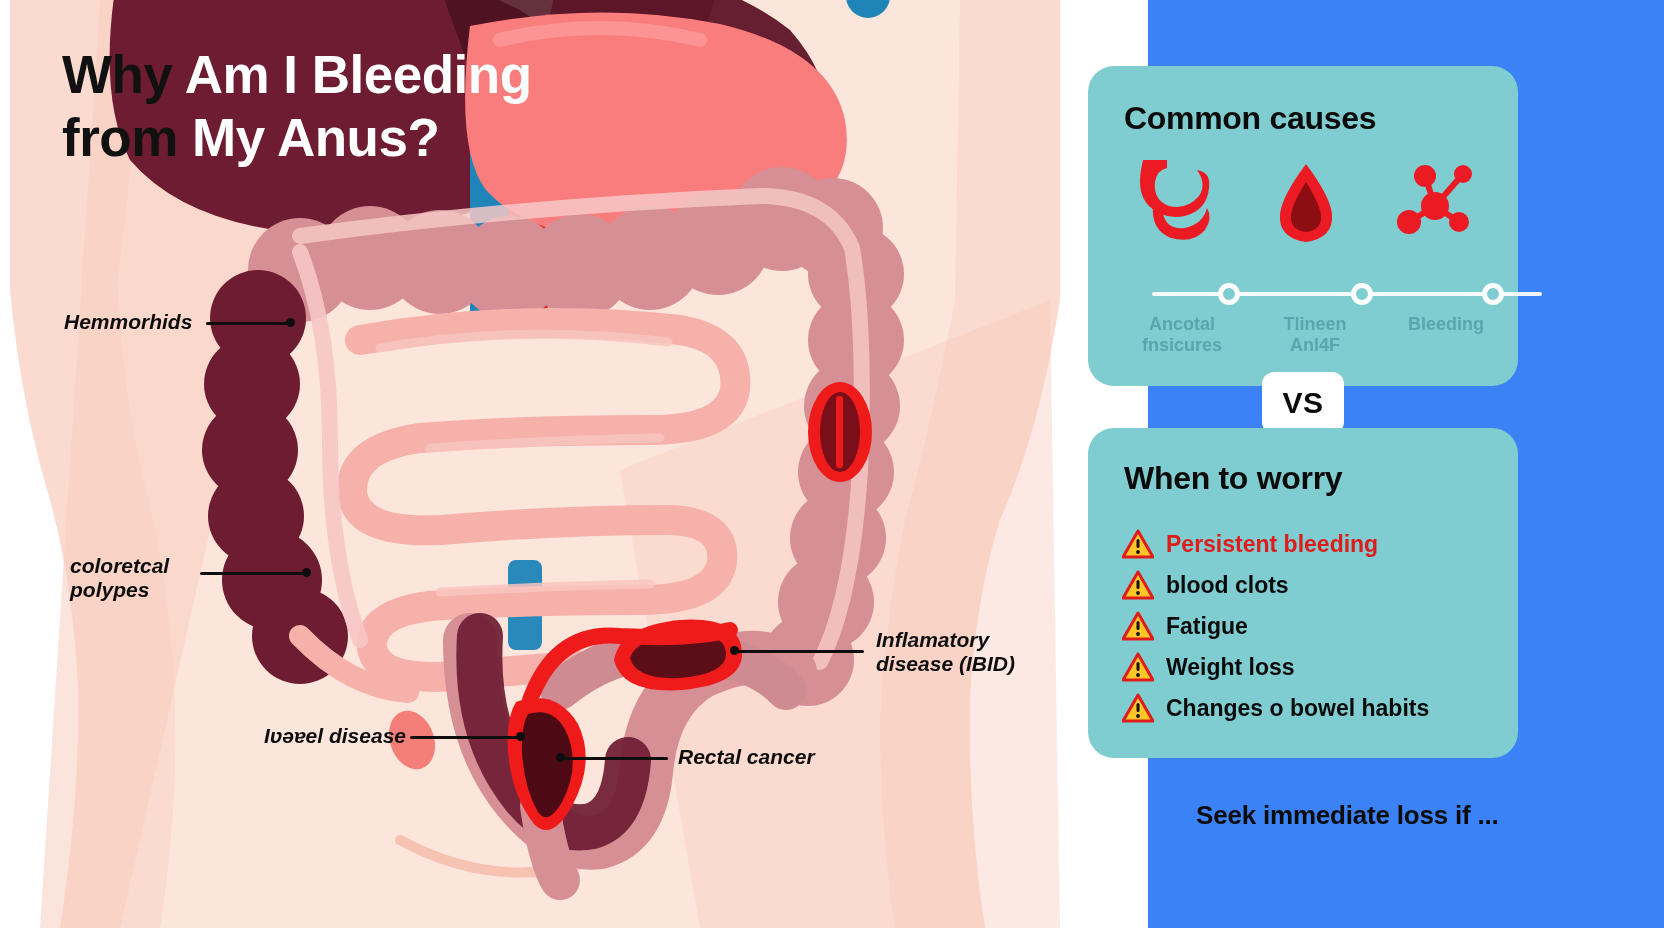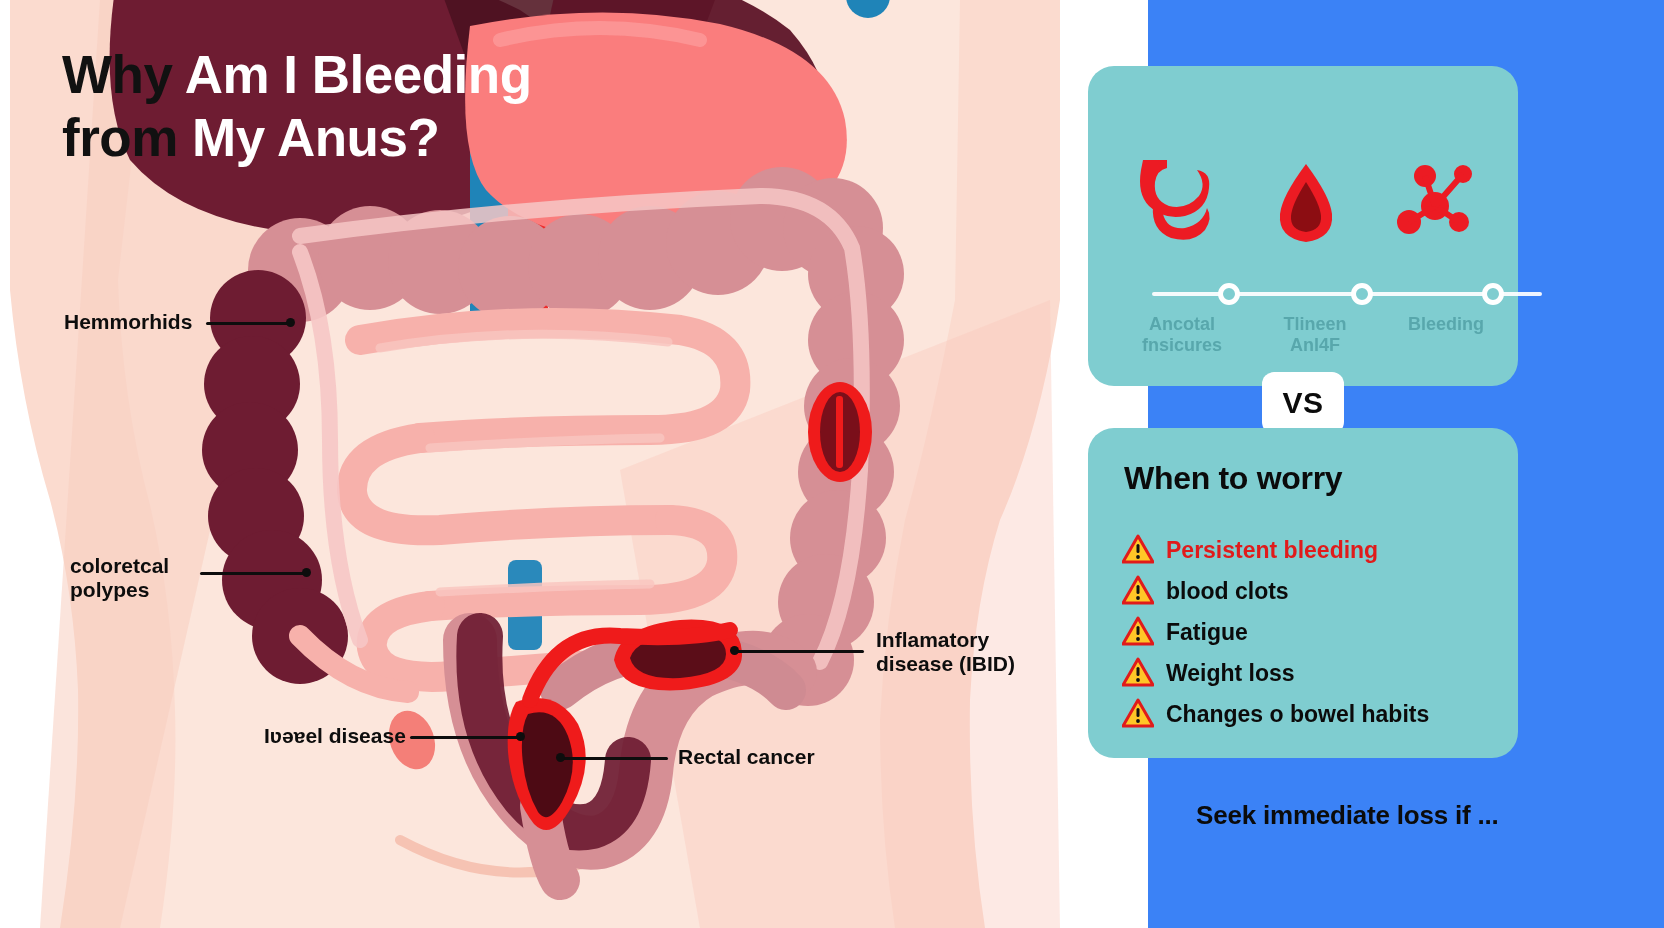--- a/index.html
+++ b/index.html
@@ -45,20 +45,21 @@
   .t-light { color: #ffffff; }
 
   
   .callout {
     position: absolute;
     font-weight: bold;
     color: #0d0d0d;
     font-size: 21px;
     line-height: 1.16;
     white-space: pre-line;
+    font-style: italic;
   }
   .callout.right-al { text-align: left; }
   .leader {
     position: absolute;
     height: 3px;
     background: #0d0d0d;
     border-radius: 2px;
   }
   .leader-dot {
     position: absolute;
@@ -157,21 +158,21 @@
 
   
   #worry-list {
     position: absolute;
     left: 34px;
     top: 96px;
     width: 380px;
   }
   .worry-row {
     display: flex;
-    align-items: flex-end;
+    align-items: center;
     height: 40px;
     margin-bottom: 1px;
   }
   .warn-ico {
     width: 32px;
     height: 30px;
     flex: 0 0 32px;
     margin-right: 12px;
   }
   .warn-ico svg { display: block; }
@@ -340,20 +341,21 @@
   <div class="callout" style="left:876px; top:628px; width:150px;">Inflamatory
 disease (IBID)</div>
   <div class="leader" style="left:736px; top:650px; width:128px;"></div>
   <div class="leader-dot" style="left:730px; top:646px;"></div>
 
   <div class="callout" style="left:678px; top:745px;">Rectal cancer</div>
   <div class="leader" style="left:562px; top:757px; width:106px;"></div>
   <div class="leader-dot" style="left:556px; top:753px;"></div>
 
   <div class="card" id="card-causes">
+    <div class="card-title" id="causes-title">Common causes</div>
 
     <div id="cause-icons">
 
       <div class="cause-icon" style="left:0px;">
         <svg width="100" height="86" viewBox="0 0 100 86">
           <path d="M 18 10 Q 14 34 26 46 Q 40 60 62 56 Q 84 50 86 28 Q 88 12 74 10
                    Q 84 24 76 36 Q 64 50 46 46 Q 30 40 32 22 Q 34 10 44 8 L 44 0 L 20 0 Z" fill="#ec1b23"></path>
           <path d="M 30 46 Q 28 70 48 78 Q 70 84 82 70 Q 90 58 84 48 Q 80 64 62 68 Q 44 70 40 54 Z" fill="#ec1b23"></path>
         </svg>
       </div>

